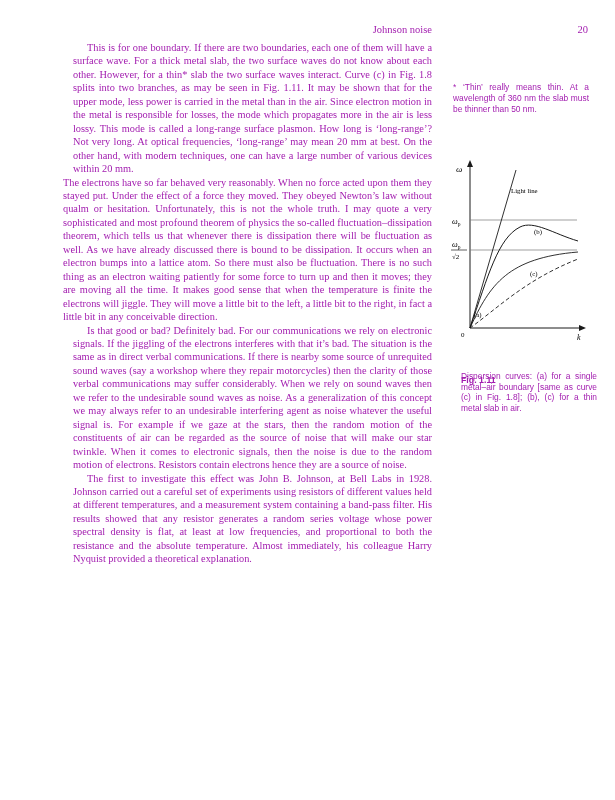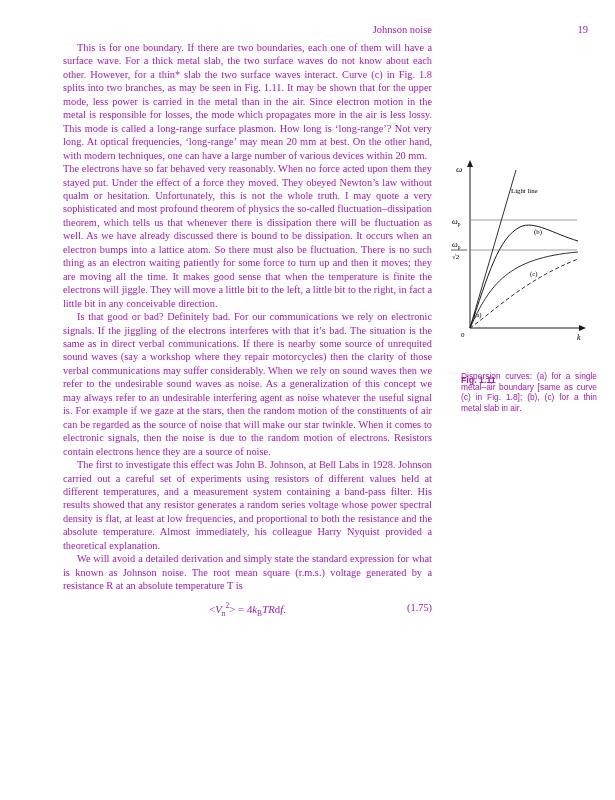--- a/index.html
+++ b/index.html
@@ -6,21 +6,21 @@
   .page{position:relative;width:615px;height:800px;background:#ffffff;color:#a21caf;
         font-family:"Liberation Serif","DejaVu Serif",serif;overflow:hidden;}
 
   .running-head{position:absolute;left:63px;top:24px;width:369px;text-align:right;
                 font-size:10.5px;}
   .page-num{position:absolute;top:24px;left:550px;width:38px;text-align:right;font-size:10.5px;}
 
   .main-col{position:absolute;left:63px;top:41px;width:369px;font-size:10.35px;
             line-height:13.45px;text-align:justify;}
   .para{margin:0;}
-  .indent{text-indent:14px;}
+  .indent{text-indent:14px;margin-left:10px;}
 
   .section-heading{font-family:"Liberation Sans","DejaVu Sans",sans-serif;
                    font-size:11.8px;font-weight:bold;margin:11px 0 8px 0;text-align:left;}
   .sec-num{display:inline-block;width:34px;}
 
   .equation{position:relative;margin-top:7px;text-align:center;font-size:10.8px;}
   .eq-number{position:absolute;right:0;top:1px;font-size:10.3px;}
   .var{font-style:italic;}
   .equation sub,.equation sup{font-size:7.5px;}
 
@@ -39,37 +39,33 @@
 
   .svg-label{font-family:"Liberation Serif","DejaVu Serif",serif;}
   .it{font-style:italic;}
 </style>
 </head>
 <body>
 
 <div class="page">
 
   <div class="running-head">Johnson noise</div>
-  <div class="page-num">19</div>
+  <div class="page-num">20</div>
 
   <div class="main-col">
     <p class="para indent">This is for one boundary. If there are two boundaries, each one of them will have a surface wave. For a thick metal slab, the two surface waves do not know about each other. However, for a thin* slab the two surface waves interact. Curve (c) in Fig. 1.8 splits into two branches, as may be seen in Fig. 1.11. It may be shown that for the upper mode, less power is carried in the metal than in the air. Since electron motion in the metal is responsible for losses, the mode which propagates more in the air is less lossy. This mode is called a long-range surface plasmon. How long is ‘long-range’? Not very long. At optical frequencies, ‘long-range’ may mean 20 mm at best. On the other hand, with modern techniques, one can have a large number of various devices within 20 mm.</p>
 
 
     <p class="para">The electrons have so far behaved very reasonably. When no force acted upon them they stayed put. Under the effect of a force they moved. They obeyed Newton’s law without qualm or hesitation. Unfortunately, this is not the whole truth. I may quote a very sophisticated and most profound theorem of physics the so-called fluctuation–dissipation theorem, which tells us that whenever there is dissipation there will be fluctuation as well. As we have already discussed there is bound to be dissipation. It occurs when an electron bumps into a lattice atom. So there must also be fluctuation. There is no such thing as an electron waiting patiently for some force to turn up and then it moves; they are moving all the time. It makes good sense that when the temperature is finite the electrons will jiggle. They will move a little bit to the left, a little bit to the right, in fact a little bit in any conceivable direction.</p>
     <p class="para indent">Is that good or bad? Definitely bad. For our communications we rely on electronic signals. If the jiggling of the electrons interferes with that it’s bad. The situation is the same as in direct verbal communications. If there is nearby some source of unrequited sound waves (say a workshop where they repair motorcycles) then the clarity of those verbal communications may suffer considerably. When we rely on sound waves then we refer to the undesirable sound waves as noise. As a generalization of this concept we may always refer to an undesirable interfering agent as noise whatever the useful signal is. For example if we gaze at the stars, then the random motion of the constituents of air can be regarded as the source of noise that will make our star twinkle. When it comes to electronic signals, then the noise is due to the random motion of electrons. Resistors contain electrons hence they are a source of noise.</p>
     <p class="para indent">The first to investigate this effect was John B. Johnson, at Bell Labs in 1928. Johnson carried out a careful set of experiments using resistors of different values held at different temperatures, and a measurement system containing a band-pass filter. His results showed that any resistor generates a random series voltage whose power spectral density is flat, at least at low frequencies, and proportional to both the resistance and the absolute temperature. Almost immediately, his colleague Harry Nyquist provided a theoretical explanation.</p>
-    <p class="para indent">We will avoid a detailed derivation and simply state the standard expression for what is known as Johnson noise. The root mean square (r.m.s.) voltage generated by a resistance R at an absolute temperature T is</p>
 
-    <div class="equation">
-      <span class="eq-body"><span>&lt;</span><span class="var">V</span><sub>n</sub><sup>2</sup><span>&gt; = 4</span><span class="var">k</span><sub>B</sub><span class="var">T</span><span class="var">R</span><span>d</span><span class="var">f</span><span>.</span></span>
-      <span class="eq-number">(1.75)</span>
-    </div>
   </div>
 
+  <p class="margin-note">* ‘Thin’ really means thin. At a wavelength of 360 nm the slab must be thinner than 50 nm.</p>
 
   <div class="figure">
     <svg width="140" height="192" viewBox="0 0 140 192">
 
       <g stroke="#1a1a1a" stroke-width="1">
         <line x1="20" y1="172" x2="20" y2="9"></line>
         <line x1="20" y1="172" x2="131" y2="172"></line>
       </g>
       <path d="M20,4 l-3,7 l6,0 z" fill="#1a1a1a"></path>
       <path d="M136,172 l-7,-3 l0,6 z" fill="#1a1a1a"></path>

